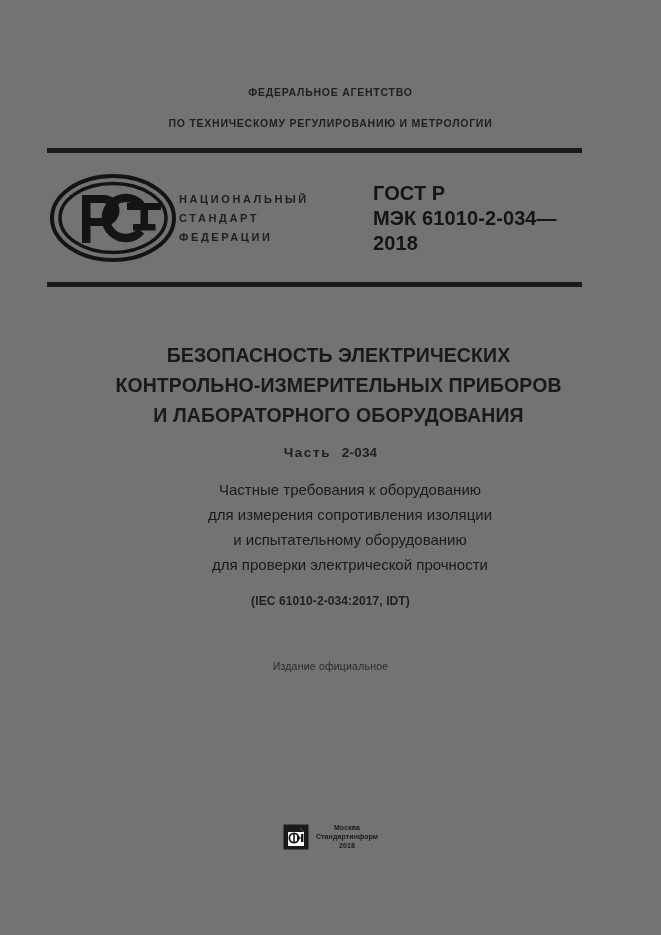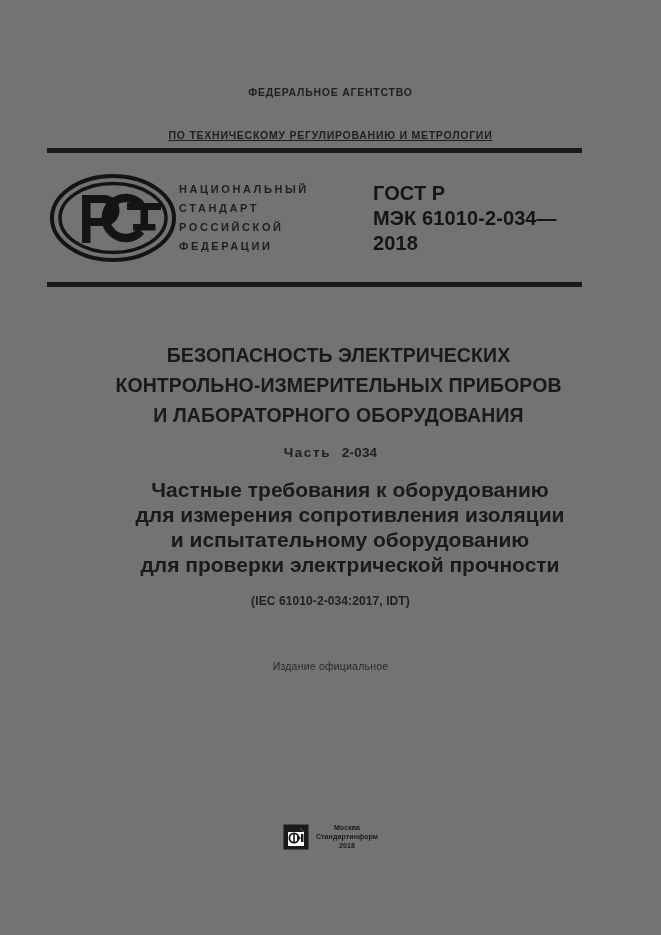--- a/index.html
+++ b/index.html
@@ -32,22 +32,21 @@
     text-align: center;
   }
   .agency-line {
     font-size: 10.5px;
     font-weight: bold;
     letter-spacing: 0.75px;
     color: #1f1f1f;
     line-height: 1.2;
   }
   .agency-line.second {
-    margin-top: 30px;
-    text-decoration: underline;
+    margin-top: 18px;
   }
 
   
   .rule {
     position: absolute;
     left: 47px;
     width: 535px;
     background: #1a1a1a;
   }
   .rule-top {
@@ -143,22 +142,22 @@
 
   
   .subtitle {
     position: absolute;
     top: 477px;
     left: 0;
     width: 661px;
     text-align: center;
   }
   .subtitle-line {
-    font-size: 21px;
-    font-weight: bold;
+    font-size: 15px;
+    font-weight: normal;
     line-height: 25px;
     color: #1a1a1a;
     margin-left: 39px;
   }
 
   
   .iec-ref {
     position: absolute;
     top: 594px;
     left: 0;
@@ -245,21 +244,20 @@
           <rect x="78" y="33" width="34" height="7"></rect>
           <rect x="91.5" y="33" width="7.5" height="27"></rect>
           <rect x="84" y="54" width="22.5" height="6.5"></rect>
         </g>
       </svg>
     </div>
 
     <div class="nat-std">
       <div class="nat-std-line">НАЦИОНАЛЬНЫЙ</div>
       <div class="nat-std-line">СТАНДАРТ</div>
-      <div class="nat-std-line">РОССИЙСКОЙ</div>
       <div class="nat-std-line">ФЕДЕРАЦИИ</div>
     </div>
 
     <div class="designation">
       <div class="desig-line">ГОСТ Р</div>
       <div class="desig-line">МЭК 61010-2-034—</div>
       <div class="desig-line">2018</div>
     </div>
 
   </div>

